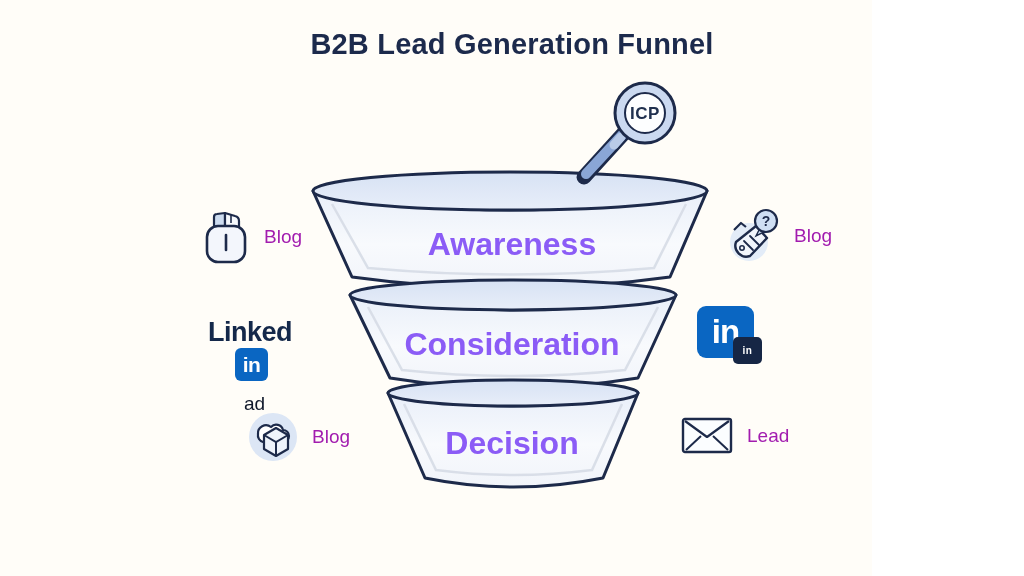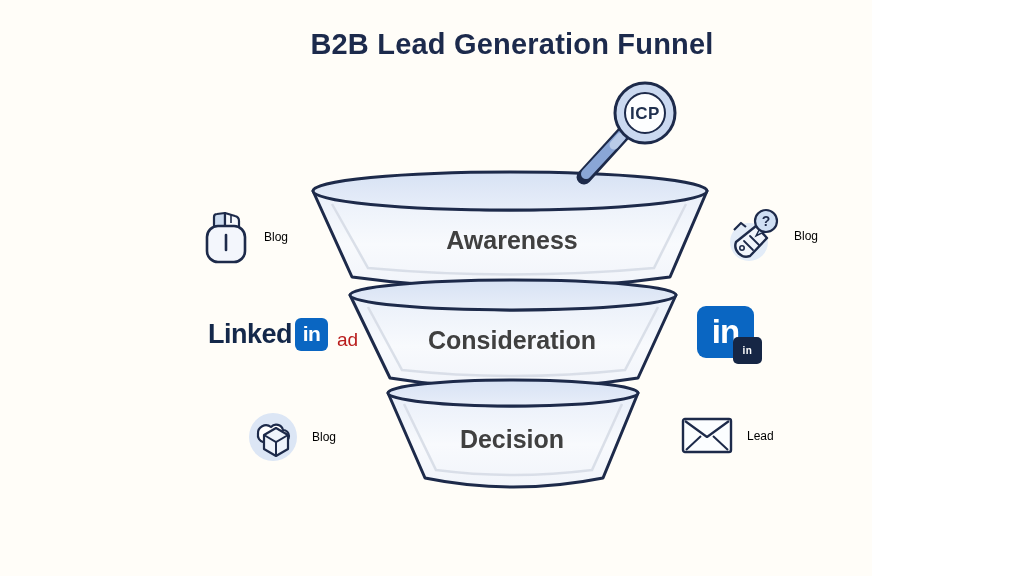--- a/index.html
+++ b/index.html
@@ -9,39 +9,39 @@
     font-family:"Liberation Sans","DejaVu Sans",sans-serif;
     color:#1c2a4c;
   }
   .title{
     position:absolute;left:512px;top:28px;transform:translateX(-50%);
     font-size:29px;font-weight:bold;letter-spacing:.2px;color:#1c2a4c;white-space:nowrap;
   }
   .funnel-svg{position:absolute;left:0;top:0;}
   .stage-label{
     position:absolute;left:512px;transform:translateX(-50%);
-    font-size:25px;font-weight:bold;color:#404040;white-space:nowrap;
+    font-size:32px;font-weight:bold;color:#8b5cf6;white-space:nowrap;
   }
   .stage-awareness{top:226px;}
   .stage-consideration{top:326px;}
   .stage-decision{top:425px;text-align:center;}
   .icp-label{
     position:absolute;left:645px;top:114px;transform:translate(-50%,-50%);
     font-size:17px;font-weight:bold;color:#20304f;letter-spacing:.5px;
   }
   .side-item{position:absolute;display:flex;align-items:center;gap:12px;}
-  .side-label{font-size:12px;color:#000000;white-space:nowrap;}
-  .li-row{position:absolute;display:flex;align-items:center;}
+  .side-label{font-size:19px;color:#a21caf;white-space:nowrap;}
+  .li-row{position:absolute;display:flex;align-items:center;flex-direction:column;}
   .li-brand{font-size:27px;font-weight:bold;color:#14284a;letter-spacing:-.5px;}
   .li-box-small{
     width:33px;height:33px;border-radius:6px;background:#0a66c2;margin-left:3px;
     display:flex;align-items:center;justify-content:center;
     color:#fff;font-weight:bold;font-size:21px;letter-spacing:-.5px;
   }
-  .li-ad{font-size:19px;color:#b91c1c;margin-left:9px;margin-top:12px;}
+  .li-ad{font-size:19px;color:#0f172a;margin-left:9px;margin-top:12px;}
   .li-box-big{
     position:relative;width:57px;height:52px;border-radius:9px;background:#0a66c2;
     display:flex;align-items:center;justify-content:center;
     color:#fff;font-weight:bold;font-size:33px;letter-spacing:-1px;
   }
   .li-badge{
     position:absolute;right:-8px;bottom:-6px;width:29px;height:27px;border-radius:5px;
     background:#162645;display:flex;align-items:center;justify-content:center;
     color:#fff;font-weight:bold;font-size:10px;letter-spacing:.5px;
   }

